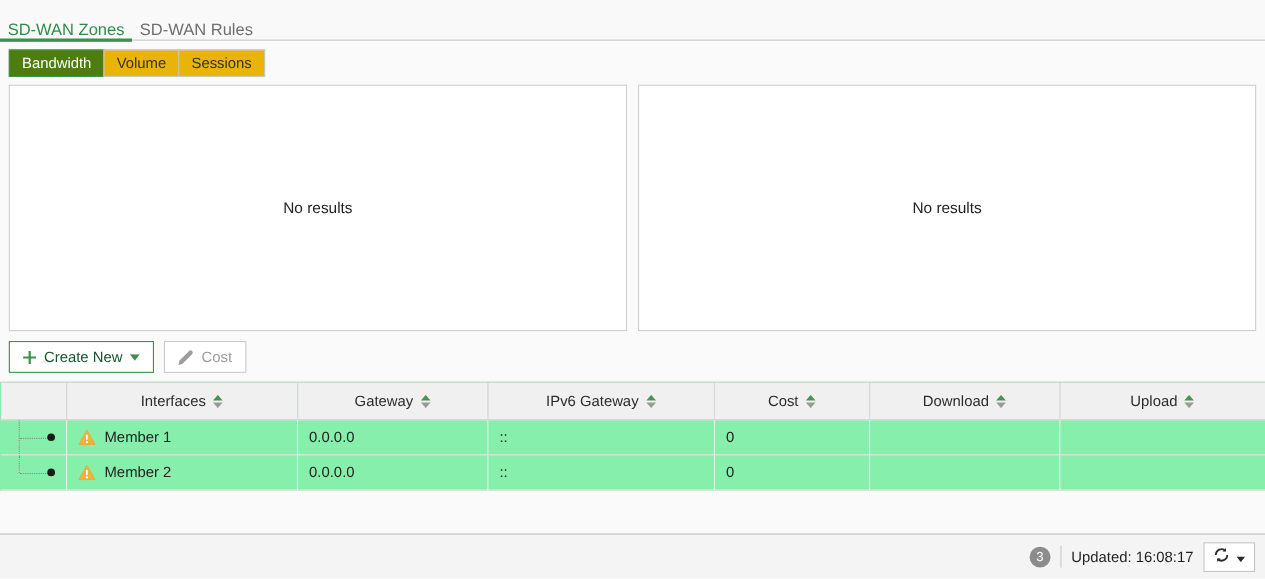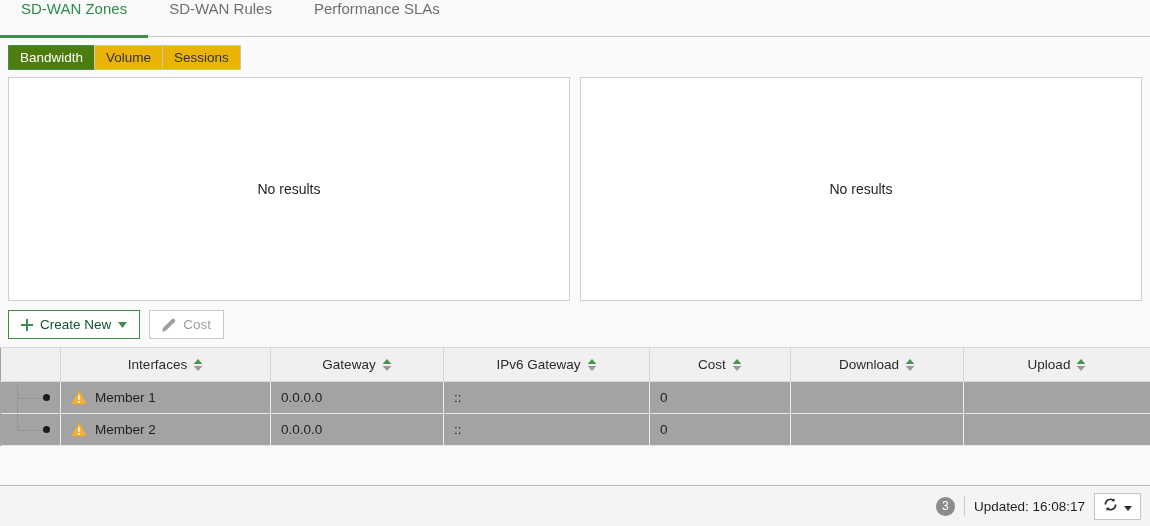--- a/index.html
+++ b/index.html
@@ -7,21 +7,21 @@
   body {
     font-family:"Liberation Sans", sans-serif;
     background:#fafafa;
     color:#222;
     position:relative;
   }
 
   
   .tabbar { display:flex; height:37px; background:#f9f9f9; border-bottom:1px solid #c9c9c9; }
   .tab {
-    padding:0 21px; display:flex; align-items:flex-start;
+    padding:0 7px; display:flex; align-items:flex-end;
     font-size:15px; color:#6e6e6e; position:relative; cursor:pointer; white-space:nowrap;
   }
   .tab.active { color:#2e8c4a; }
   .tab.active::after {
     content:""; position:absolute; left:0; right:0; bottom:-2px; height:3px; background:#3e8e4d;
   }
 
   
   .subtabs { padding:8px 0 0 8px; display:flex; }
   .subtab {
@@ -43,21 +43,21 @@
   .toolbar { display:flex; align-items:center; gap:9px; margin:9px 8px 8px 8px; height:29px; }
   .btn {
     display:inline-flex; align-items:center; gap:7px; height:29px; padding:0 12px;
     background:#fff; border:1px solid #c9c9c9; font-size:13.5px; color:#9d9d9d; cursor:pointer;
     font-family:"Liberation Sans", sans-serif;
   }
   .btn.primary { border-color:#3e8e4d; color:#14532d; }
   .btn svg { display:block; }
 
   
-  table { border-collapse:collapse; table-layout:fixed; width:1150px; background:#a3a3a3;padding-left:31px; }
+  table { border-collapse:collapse; table-layout:fixed; width:1150px; background:#86efac;padding-left:31px; }
   th {
     background:#f0f0f0; height:34px; font-weight:normal; font-size:13.5px; color:#2b2b2b;
     border:1px solid #d6d6d6; border-left:none; text-align:center; cursor:pointer; white-space:nowrap;
   }
   th:first-child { border-left:1px solid transparent; border-right:1px solid #d6d6d6; }
   th .hlabel { display:inline-flex; align-items:center; gap:6px; }
   td {
     height:32px; font-size:13.5px; color:#222; padding:0 10px;
     border-bottom:1px solid #e6e6e6; border-right:1px solid #ededed;
     white-space:nowrap; overflow:hidden;
@@ -100,23 +100,20 @@
 </style>
 </head>
 <body>
 
 <div class="tabbar">
   <div class="tab active">
       <span>SD-WAN Zones</span>
     </div>
   <div class="tab">
       <span>SD-WAN Rules</span>
-    </div>
-  <div class="tab">
-      <span>Performance SLAs</span>
     </div>
 </div>
 
 <div class="subtabs">
   <div class="subtab active">Bandwidth</div>
   <div class="subtab">Volume</div>
   <div class="subtab">Sessions</div>
 </div>
 
 <div class="panels">

